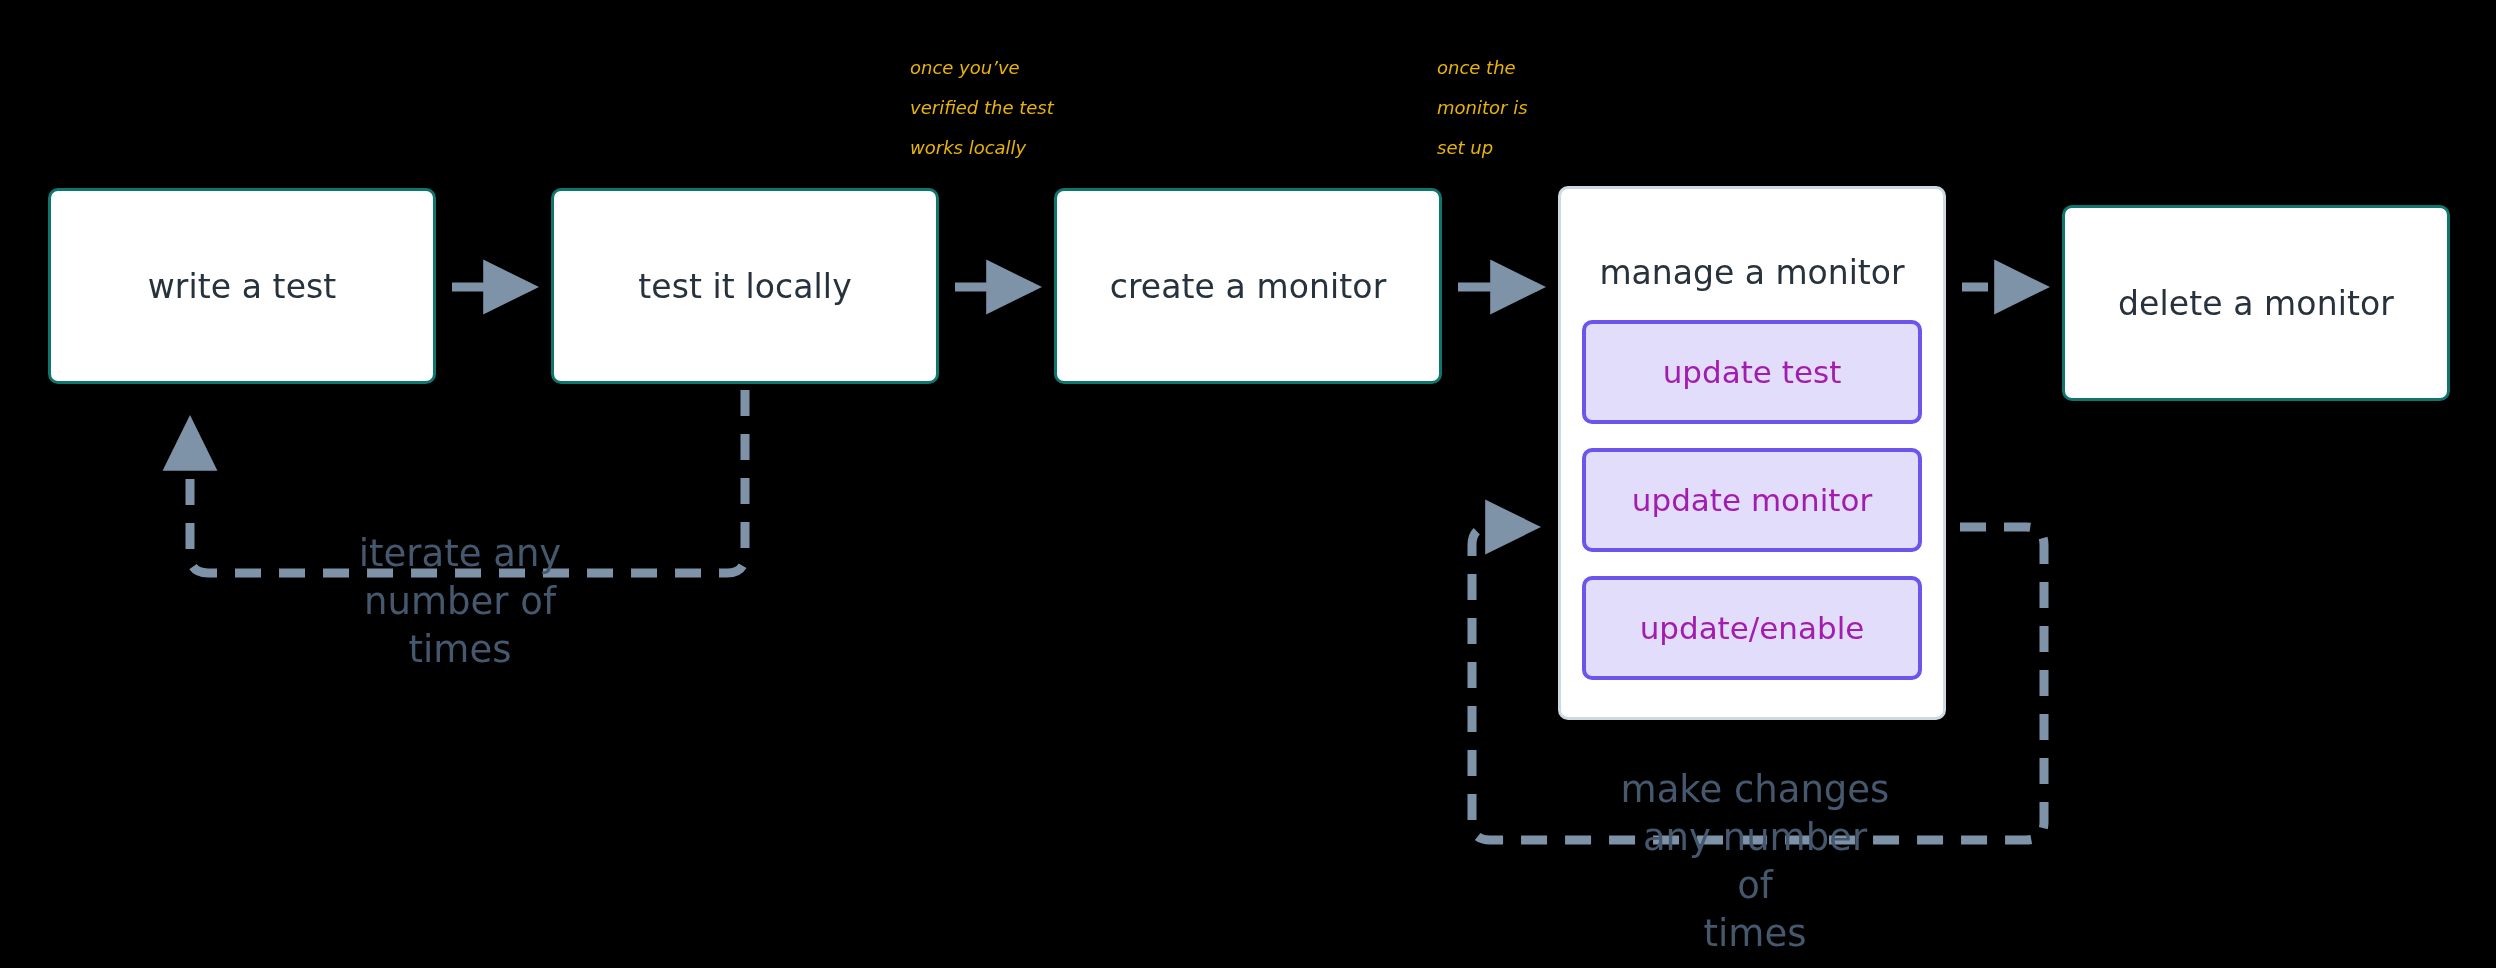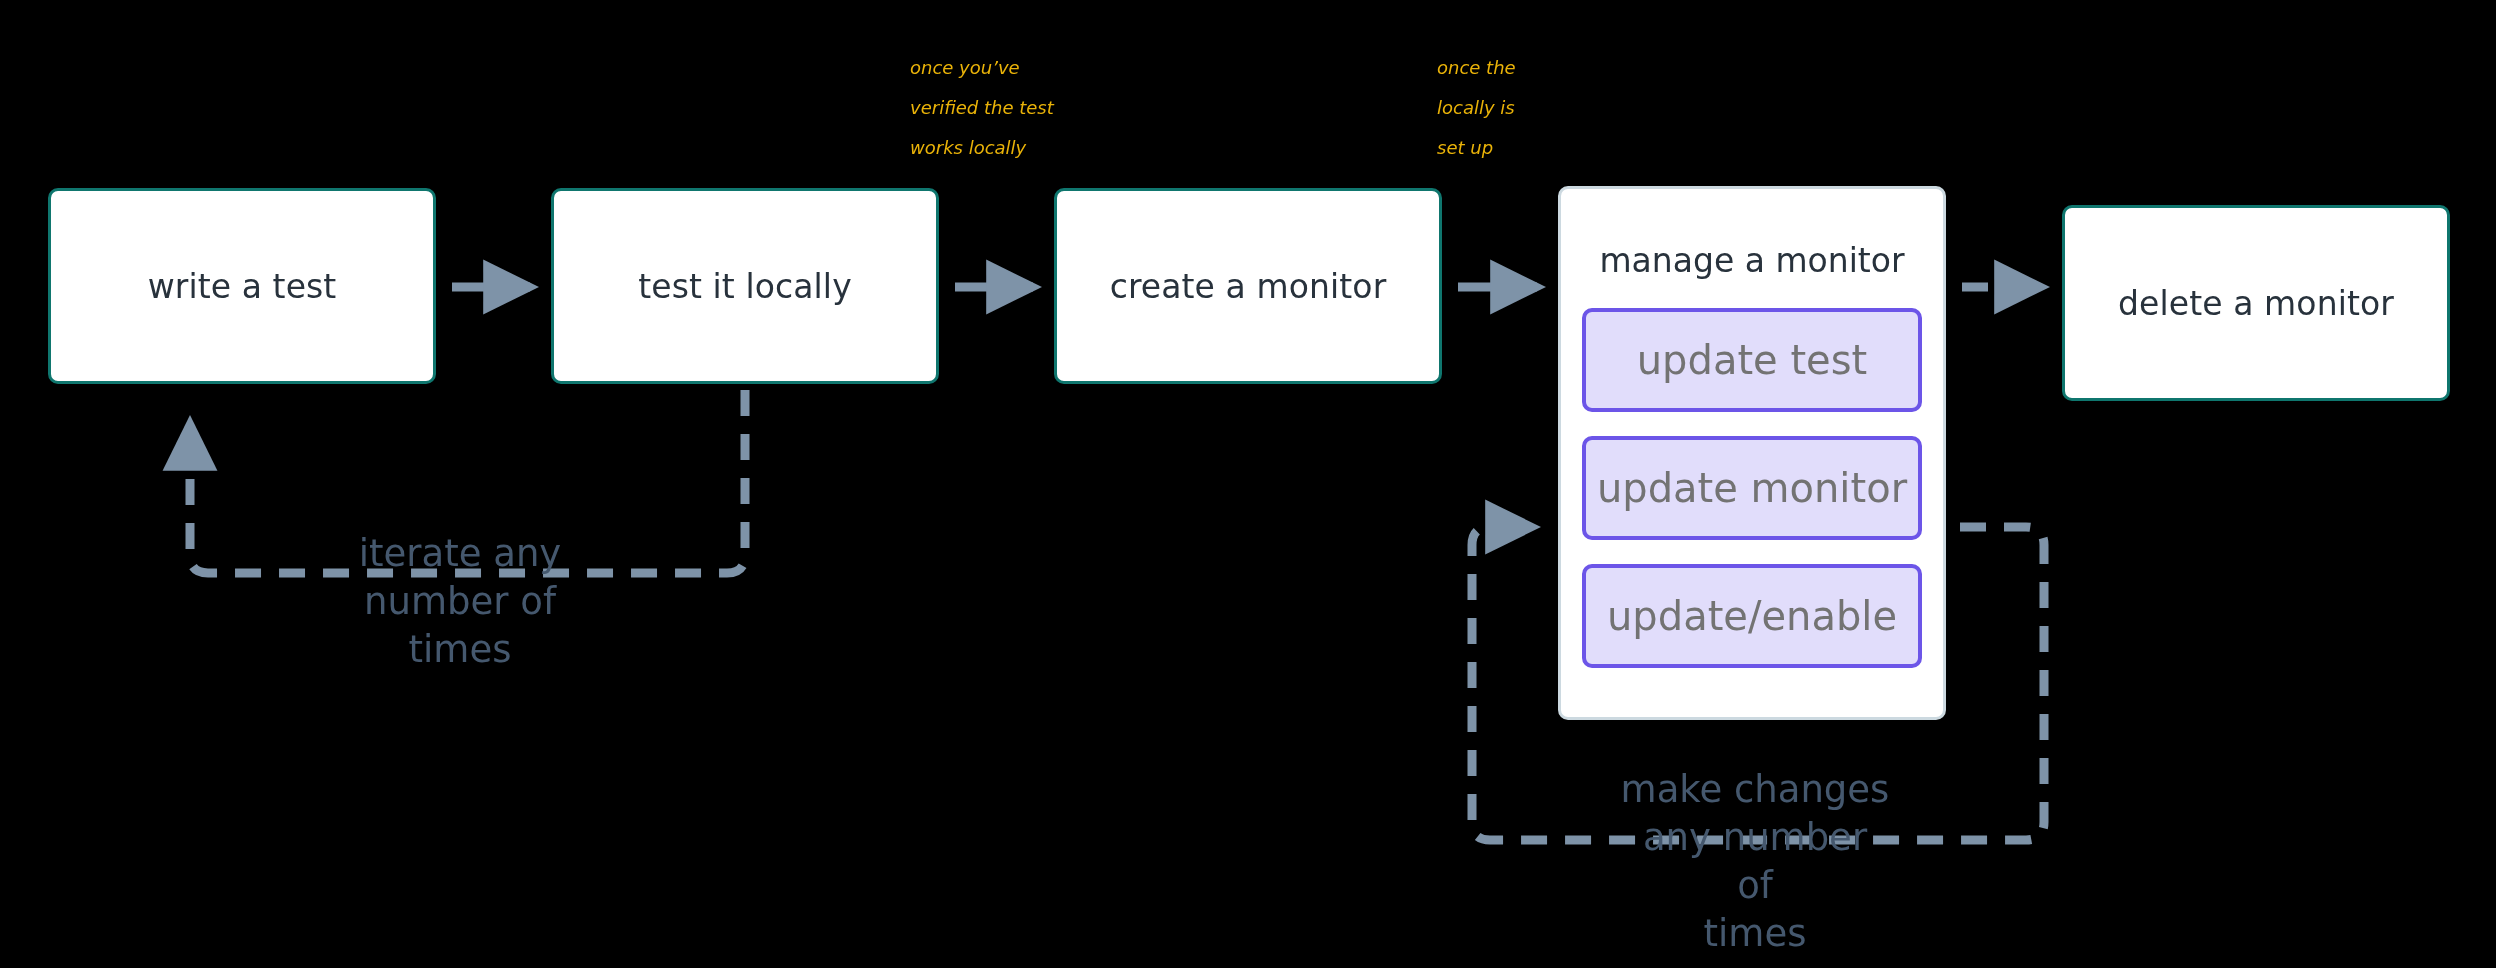--- a/index.html
+++ b/index.html
@@ -28,43 +28,43 @@
   }
 
   .group-node {
     position:absolute;
     background:#ffffff;
     border:3px solid #ccd9e0;
     border-radius:10px;
     display:flex;
     flex-direction:column;
     align-items:center;
-    padding-top:28px;
+    padding-top:40px;
   }
   .group-title {
     font-size:33px;
     color:#28323c;
     white-space:nowrap;
     margin-bottom:28px;
     margin-top:24px;
   }
   .sub-node {
     width:340px;
     height:104px;
     background:#e1ddfb;
     border:4px solid #6c55e8;
     border-radius:10px;
     display:flex;
     align-items:center;
     justify-content:center;
     margin-bottom:24px;
   }
   .sub-node-label {
-    font-size:40px;
-    color:#737373;
+    font-size:31px;
+    color:#a21caf;
     white-space:nowrap;
   }
 
   .edge-note {
     position:absolute;
     font-style:italic;
     font-size:18px;
     line-height:40px;
     color:#eab308;
     white-space:pre-line;
@@ -117,21 +117,21 @@
 
   <div class="node" style="left:2062px; top:205px; width:388px; height:196px;">
     <span class="node-label">delete a monitor</span>
   </div>
 
   <div class="edge-note" style="left:910px; top:48px;">once you’ve
 verified the test
 works locally</div>
 
   <div class="edge-note" style="left:1437px; top:48px;">once the
-locally is
+monitor is
 set up</div>
 
   <div class="loop-note" style="left:330px; top:530px; width:260px;">iterate any
 number of times</div>
 
   <div class="loop-note" style="left:1620px; top:766px; width:270px;">make changes
 any number of
 times</div>
 
   <svg class="overlay" viewBox="0 0 2496 968">

